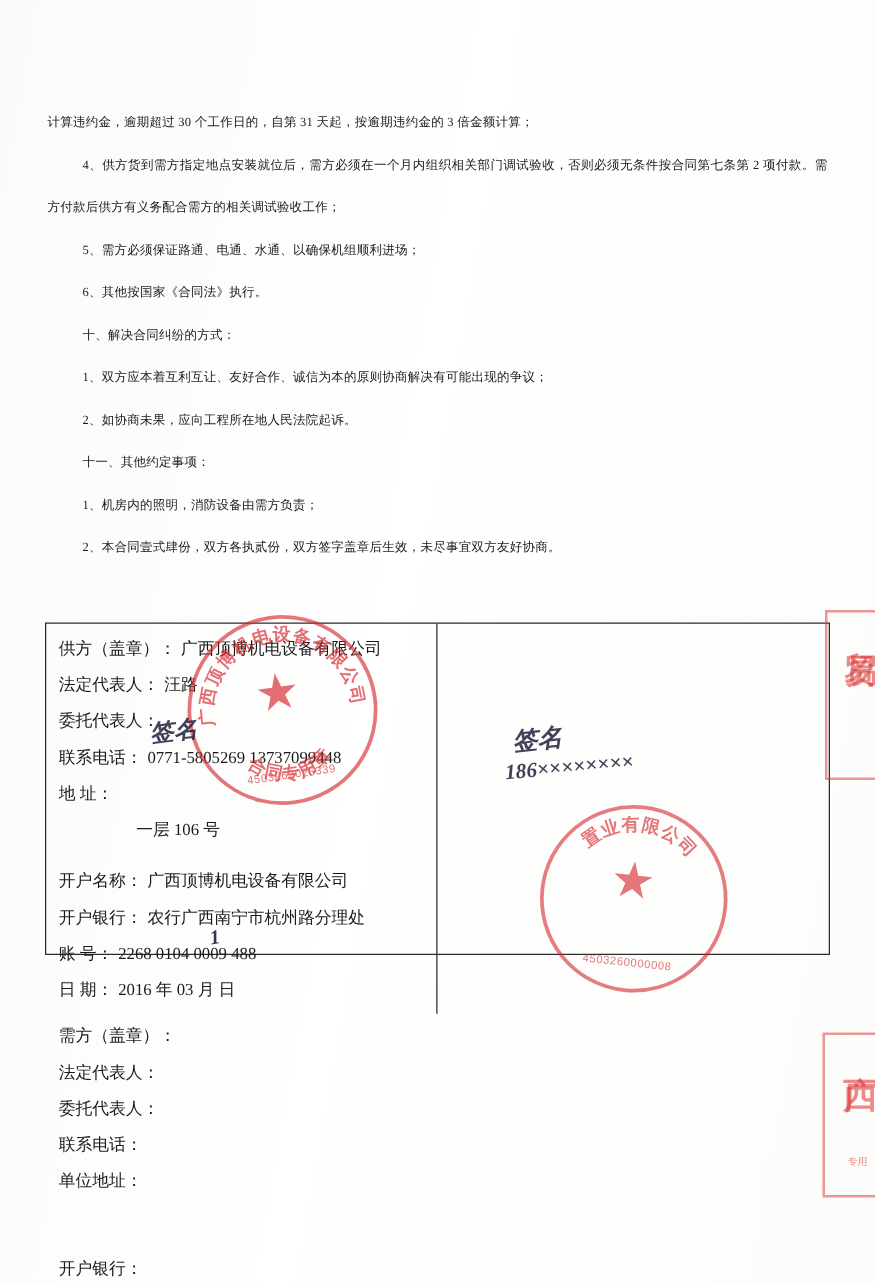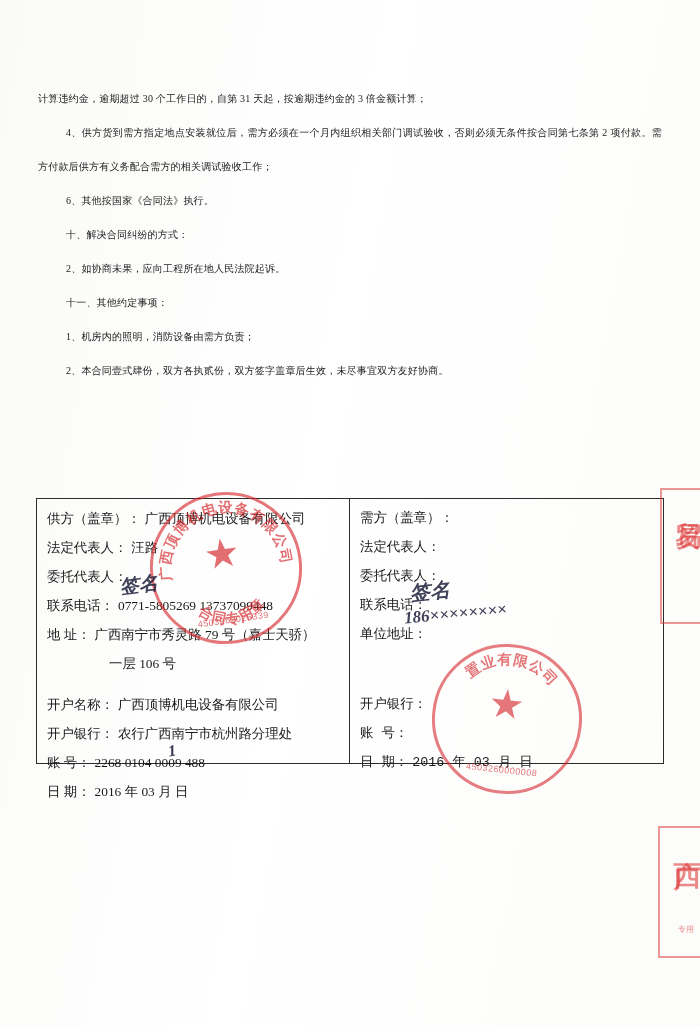--- a/index.html
+++ b/index.html
@@ -52,20 +52,21 @@
   
   .sign-table {
     position: absolute;
     left: 36px;
     top: 498px;
     width: 628px;
     height: 266px;
     border: 1px solid #2b2b2b;
     display: flex;
     box-sizing: border-box;
+    flex-direction: column;
   }
   .col {
     box-sizing: border-box;
     padding: 10px 10px 0 10px;
     position: relative;
   }
   .col.left {
     width: 50%;
     border-right: 1px solid #2b2b2b;
   }
@@ -213,22 +214,24 @@
 </style>
 </head>
 <body>
 
 <div class="page">
   <div class="scan-tint"></div>
 
   <div class="body-text">
     <p class="para">计算违约金，逾期超过 30 个工作日的，自第 31 天起，按逾期违约金的 3 倍金额计算；</p>
     <p class="para indent">4、供方货到需方指定地点安装就位后，需方必须在一个月内组织相关部门调试验收，否则必须无条件按合同第七条第 2 项付款。需方付款后供方有义务配合需方的相关调试验收工作；</p>
+    <p class="para indent">5、需方必须保证路通、电通、水通、以确保机组顺利进场；</p>
     <p class="para indent">6、其他按国家《合同法》执行。</p>
     <p class="para indent">十、解决合同纠纷的方式：</p>
+    <p class="para indent">1、双方应本着互利互让、友好合作、诚信为本的原则协商解决有可能出现的争议；</p>
     <p class="para indent">2、如协商未果，应向工程所在地人民法院起诉。</p>
     <p class="para indent">十一、其他约定事项：</p>
     <p class="para indent">1、机房内的照明，消防设备由需方负责；</p>
     <p class="para indent">2、本合同壹式肆份，双方各执贰份，双方签字盖章后生效，未尽事宜双方友好协商。</p>
   </div>
 
   <div class="sign-table">
 
     <div class="col left">
       <div class="row">
@@ -242,21 +245,20 @@
       <div class="row">
         <span class="lbl">委托代表人：</span>
         <span class="val"></span>
       </div>
       <div class="row">
         <span class="lbl">联系电话：</span>
         <span class="val">0771-5805269  13737099448</span>
       </div>
       <div class="row">
         <span class="lbl">地    址：</span>
-        <span class="val">广西南宁市秀灵路 79 号（嘉士天骄）</span>
       </div>
       <div class="row sub">
         <span class="val">一层 106 号</span>
       </div>
       <div class="spacer-row"></div>
       <div class="row">
         <span class="lbl">开户名称：</span>
         <span class="val">广西顶博机电设备有限公司</span>
       </div>
       <div class="row">

